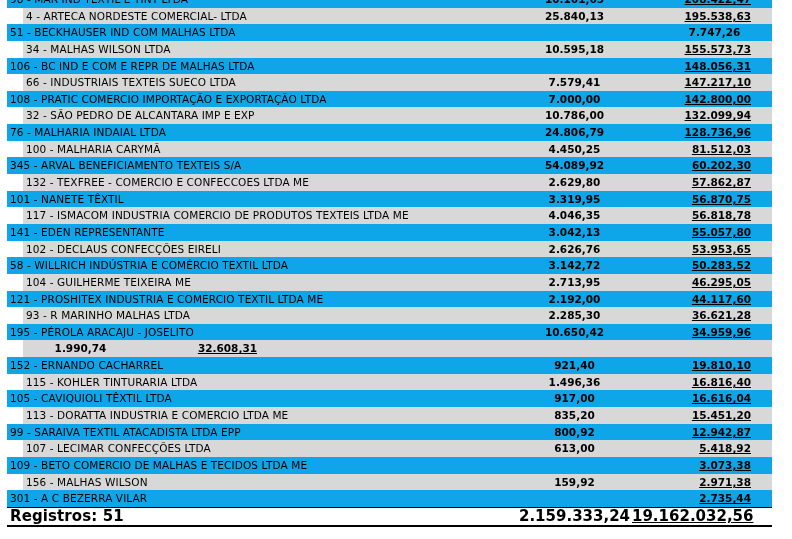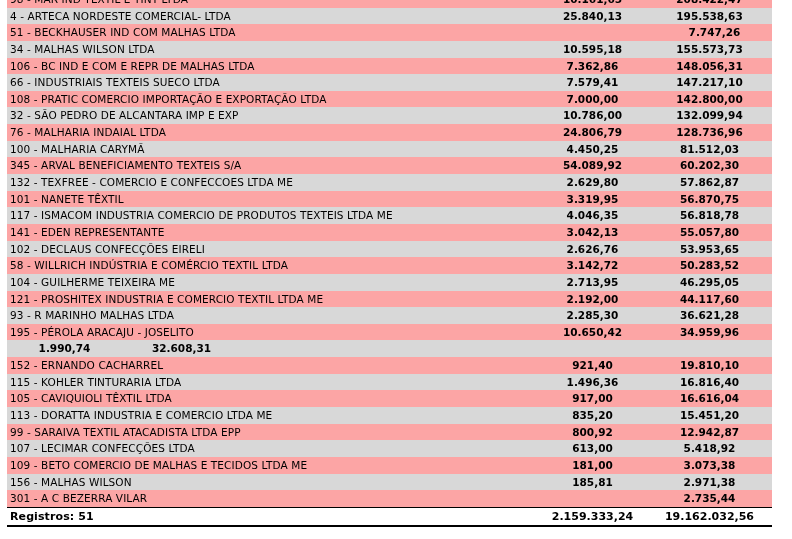--- a/index.html
+++ b/index.html
@@ -21,49 +21,51 @@
     width: 765px;
   }
   .trow {
     display: flex;
     align-items: center;
     height: 16.65px;
     line-height: 16.65px;
     font-size: 10.5px;
     white-space: nowrap;
     overflow: hidden;
-    background: #fca5a5;
+    background: #0ea5e9;
   }
   .trow.alt {
     background: #d8d8d8;
+    margin-left: 16px;
   }
   .cname {
     flex: 1;
     padding-left: 3px;
     font-weight: 400;
     letter-spacing: 0.1px;
     overflow: hidden;
   }
   .cv1 {
     width: 115px;
     text-align: center;
     font-weight: 700;
   }
   .cv2 {
     width: 119px;
-    text-align: center;
+    text-align: right;
     font-weight: 700;
-    padding-right: 3px;
+    padding-right: 21px;
+    text-decoration: underline;
   }
   .tfooter {
     display: flex;
     align-items: center;
     height: 17px;
     line-height: 17px;
-    font-size: 11px;
+    font-size: 15px;
     font-weight: 700;
     border-top: 1px solid #000000;
     border-bottom: 2px solid #000000;
     background: #ffffff;
     white-space: nowrap;
   }
   .tfooter .cname { font-weight: 700; }
 </style>
 </head>
 <body>
@@ -84,21 +86,20 @@
         <span class="cname">51 - BECKHAUSER IND COM MALHAS LTDA</span>
         <span class="cv1">7.747,26</span>
       </div>
       <div class="trow alt">
         <span class="cname">34 - MALHAS WILSON LTDA</span>
         <span class="cv1">10.595,18</span>
         <span class="cv2">155.573,73</span>
       </div>
       <div class="trow">
         <span class="cname">106 - BC IND E COM E REPR DE MALHAS LTDA</span>
-        <span class="cv1">7.362,86</span>
         <span class="cv2">148.056,31</span>
       </div>
       <div class="trow alt">
         <span class="cname">66 - INDUSTRIAIS TEXTEIS SUECO LTDA</span>
         <span class="cv1">7.579,41</span>
         <span class="cv2">147.217,10</span>
       </div>
       <div class="trow">
         <span class="cname">108 - PRATIC COMERCIO IMPORTAÇÃO E EXPORTAÇÃO LTDA</span>
         <span class="cv1">7.000,00</span>
@@ -203,26 +204,25 @@
         <span class="cv1">800,92</span>
         <span class="cv2">12.942,87</span>
       </div>
       <div class="trow alt">
         <span class="cname">107 - LECIMAR CONFECÇÕES LTDA</span>
         <span class="cv1">613,00</span>
         <span class="cv2">5.418,92</span>
       </div>
       <div class="trow">
         <span class="cname">109 - BETO COMERCIO DE MALHAS E TECIDOS LTDA ME</span>
-        <span class="cv1">181,00</span>
         <span class="cv2">3.073,38</span>
       </div>
       <div class="trow alt">
         <span class="cname">156 - MALHAS WILSON</span>
-        <span class="cv1">185,81</span>
+        <span class="cv1">159,92</span>
         <span class="cv2">2.971,38</span>
       </div>
       <div class="trow">
         <span class="cname">301 - A C BEZERRA VILAR</span>
         <span class="cv2">2.735,44</span>
       </div>
     </div>
   <div class="tfooter">
     <span class="cname">Registros: 51</span>
     <span class="cv1">2.159.333,24</span>

